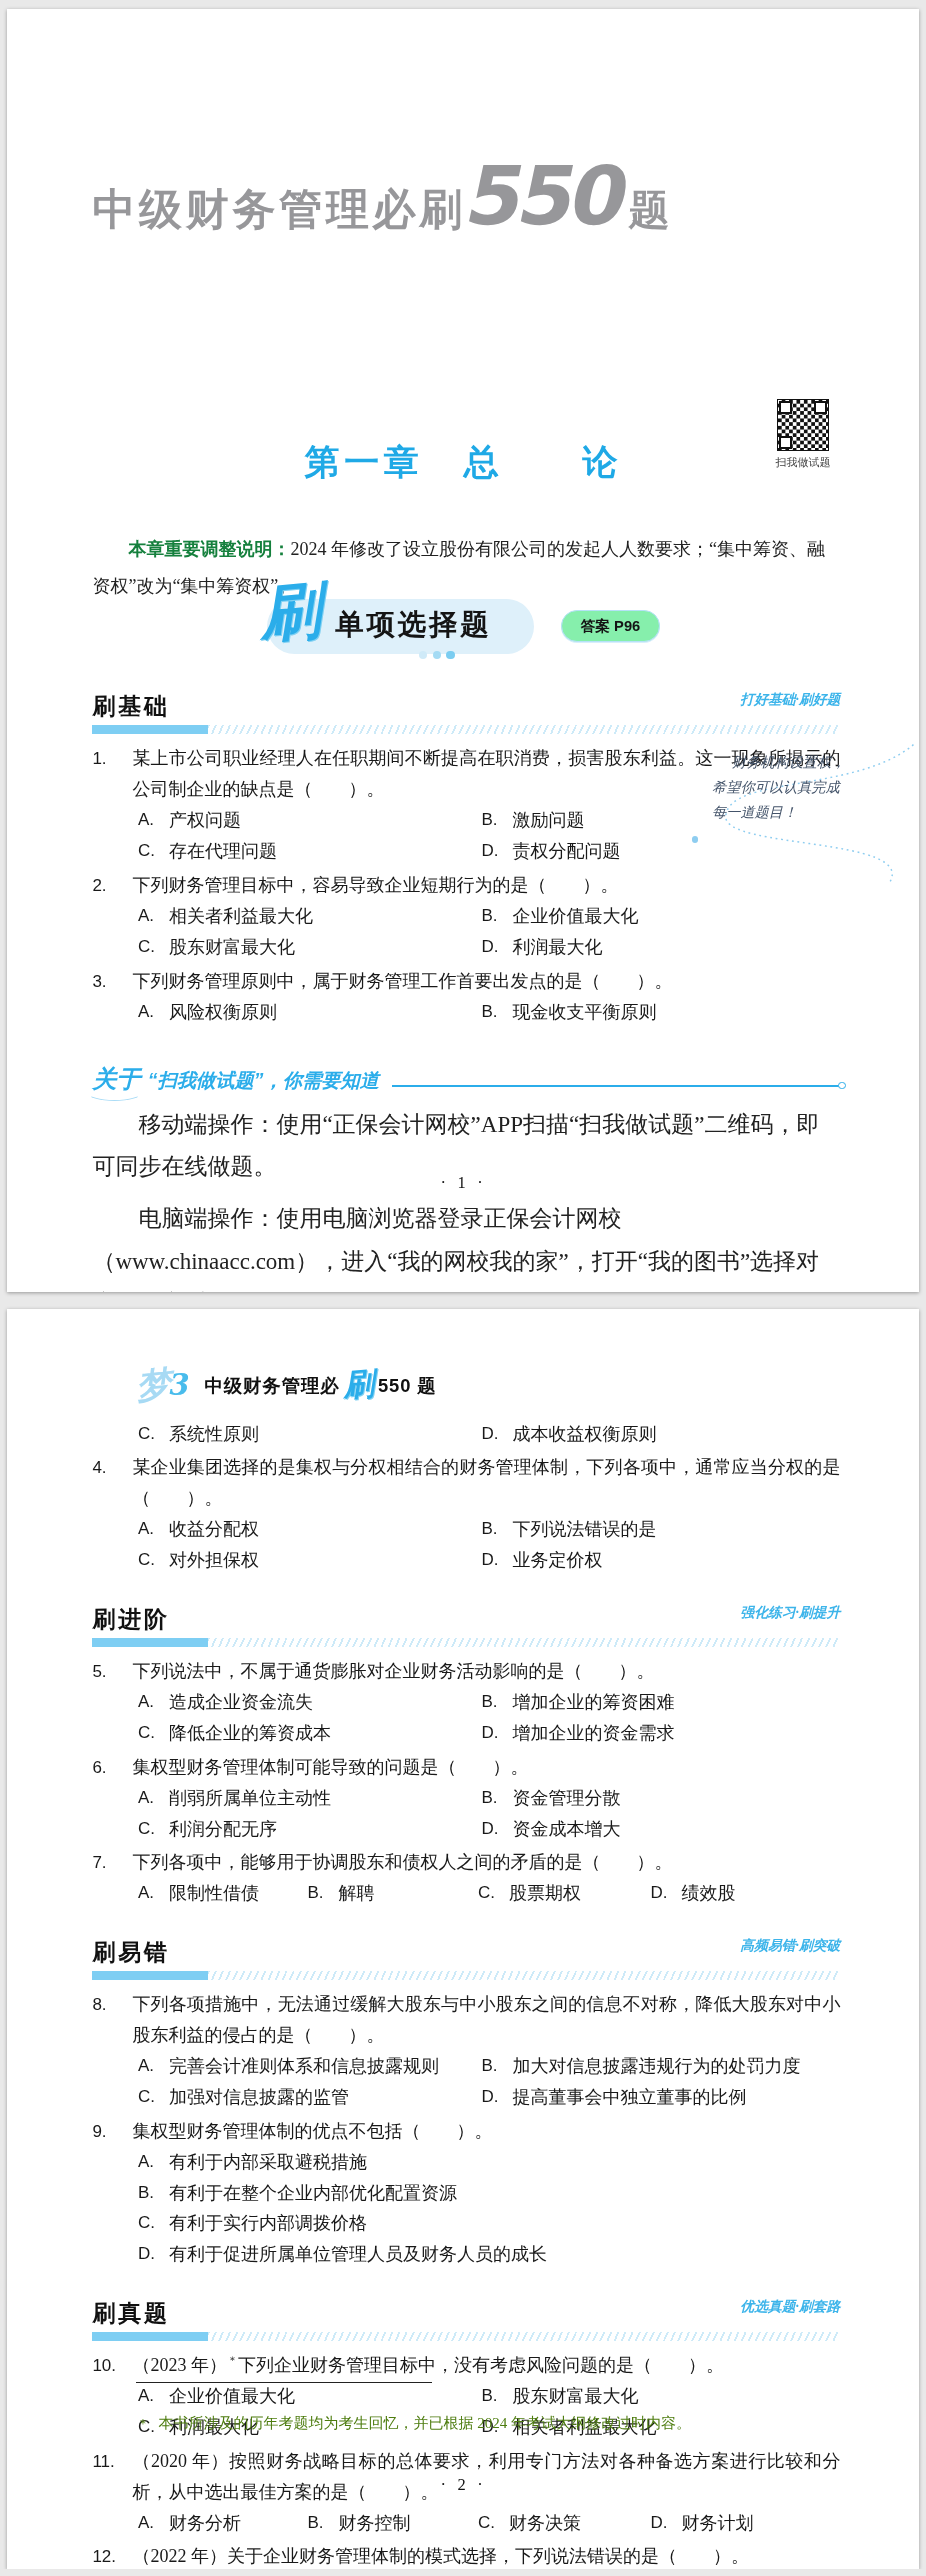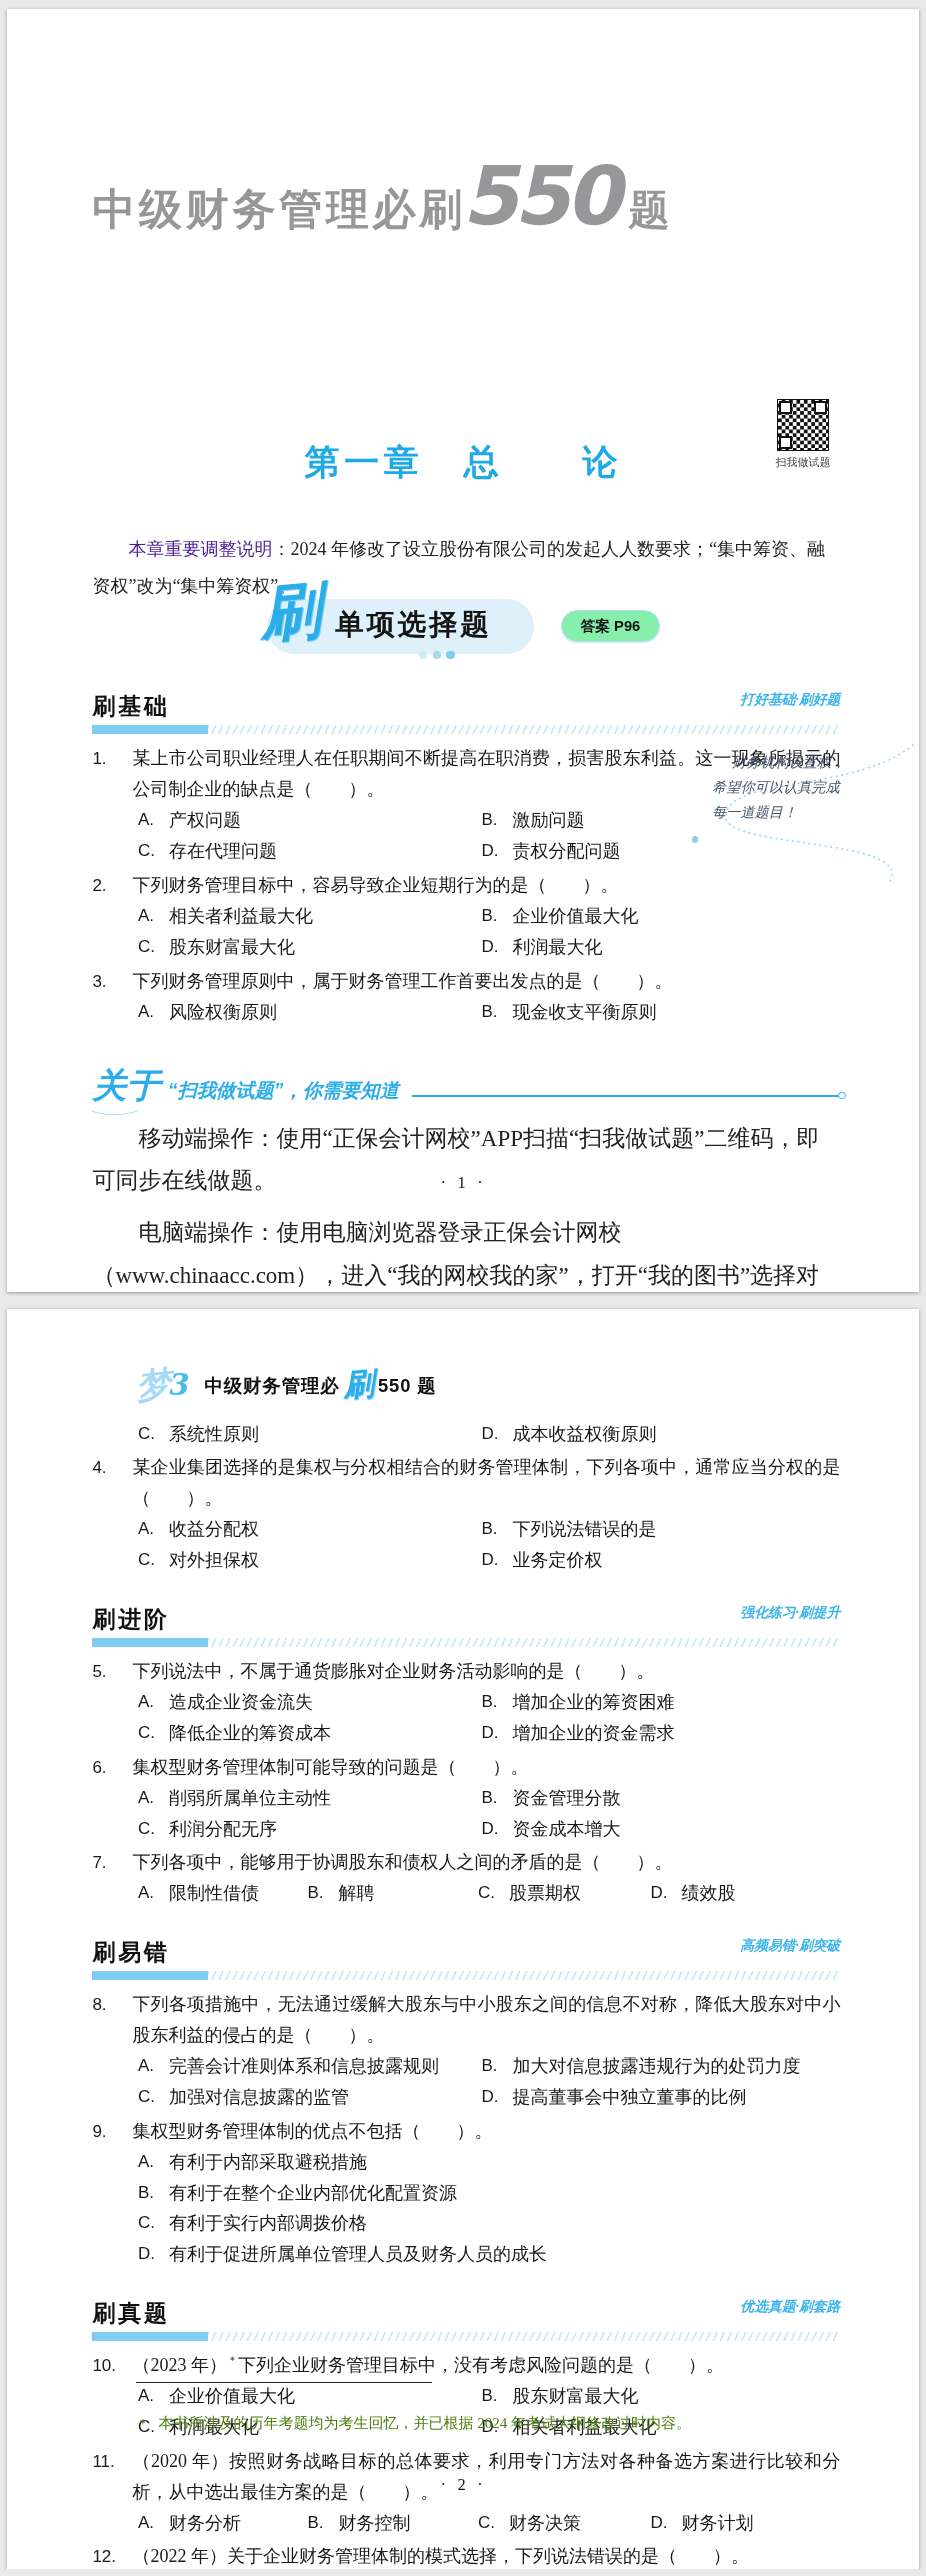--- a/index.html
+++ b/index.html
@@ -28,21 +28,21 @@
       background:
         repeating-conic-gradient(#111 0% 25%, #fff 0% 50%);
       background-size:7.4px 7.4px;}
   .qr .f{position:absolute;width:13px;height:13px;background:#fff;border:2.8px solid #111;box-sizing:border-box;}
   .qr .f1{top:0.9px;left:0.9px;} .qr .f2{top:0.9px;right:0.9px;} .qr .f3{bottom:0.9px;left:0.9px;}
   .qr-cap{font-family:"Liberation Sans",sans-serif;font-size:11px;color:#444;margin-top:3.7px;white-space:nowrap;}
 
   
   .notice{position:absolute;top:504px;left:85px;right:81px;font-size:18px;line-height:2.05;
           text-indent:2em;color:#222;}
-  .notice-lead{font-family:"Liberation Sans",sans-serif;font-weight:400;color:#4c1d95;}
+  .notice-lead{font-family:"Liberation Sans",sans-serif;font-weight:700;color:#15803d;}
   .notice-text{font-family:"Liberation Serif",serif;}
 
   
   .badge-row{position:absolute;top:590px;left:0;width:100%;display:flex;justify-content:center;
              align-items:center;gap:27.6px;}
   .badge-pill{position:relative;background:#def0fa;border-radius:33px;padding:6.4px 42px 10px 68px;}
   .badge-brush{position:absolute;left:-7.4px;top:-27.6px;font-family:"Liberation Serif",serif;
                font-style:italic;font-weight:900;font-size:61px;color:#2badea;transform:rotate(-5deg);
                text-shadow:0.9px 0.9px 0 #7fd0f2;}
   .badge-label{font-family:"Liberation Sans",sans-serif;font-weight:900;font-size:28.5px;color:#141414;
@@ -92,21 +92,21 @@
                font-style:italic;font-size:14.2px;line-height:1.75;color:#44546a;z-index:3;}
   .margin-note .l1{padding-left:1.4em;}
   .note-swirl{position:absolute;top:719px;right:0;z-index:2;}
   .note-dot{position:absolute;top:827px;right:221px;width:6.4px;height:6.4px;border-radius:50%;
             background:#8ecdf0;}
 
   
   .ibox{margin-top:35px;}
   .ibox-head{display:flex;align-items:baseline;color:#2badea;white-space:nowrap;}
   .ibox-guanyu{position:relative;font-family:"Liberation Serif",serif;font-style:italic;font-weight:900;
-               font-size:34px;margin-right:7.4px;}
+               font-size:24px;margin-right:7.4px;}
   .ibox-guanyu::after{content:"";position:absolute;left:-5.5px;bottom:-6.4px;width:53px;height:14.7px;
                border:1.8px solid transparent;border-bottom-color:#aadcf6;border-radius:50%;}
   .ibox-quote,.ibox-rest{font-family:"Liberation Sans",sans-serif;font-weight:700;font-style:italic;
                font-size:19.3px;}
   .ibox-line{flex:1;height:1.8px;background:#2badea;margin:0 1.8px 5.5px 13px;position:relative;}
   .ibox-line::after{content:"";position:absolute;right:-7.4px;top:-2.8px;width:5.5px;height:5.5px;
                border:1.8px solid #2badea;border-radius:50%;background:#fff;}
   .ibox-p{margin:9.2px 0 0;text-indent:2em;font-size:23px;line-height:1.85;color:#222;}
   .ibox-bottom{height:2.8px;background:#66c6f0;margin-top:18.4px;}
 

